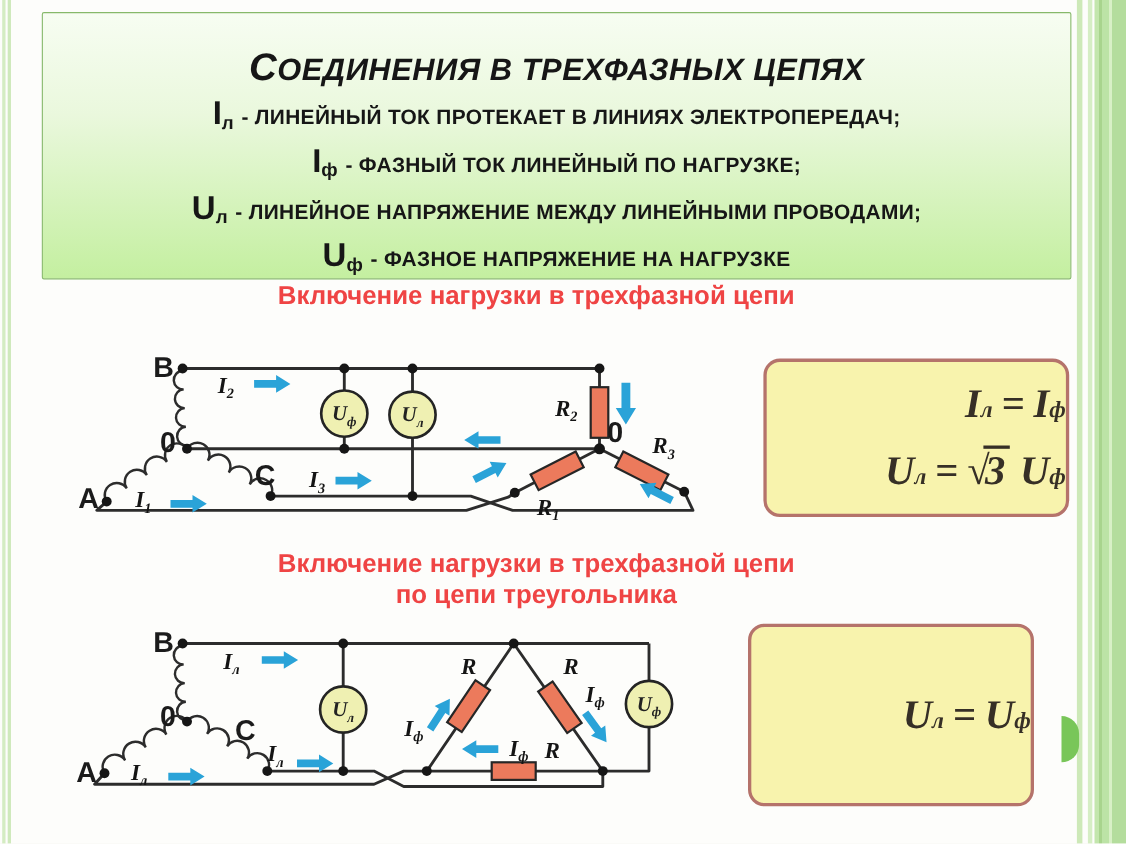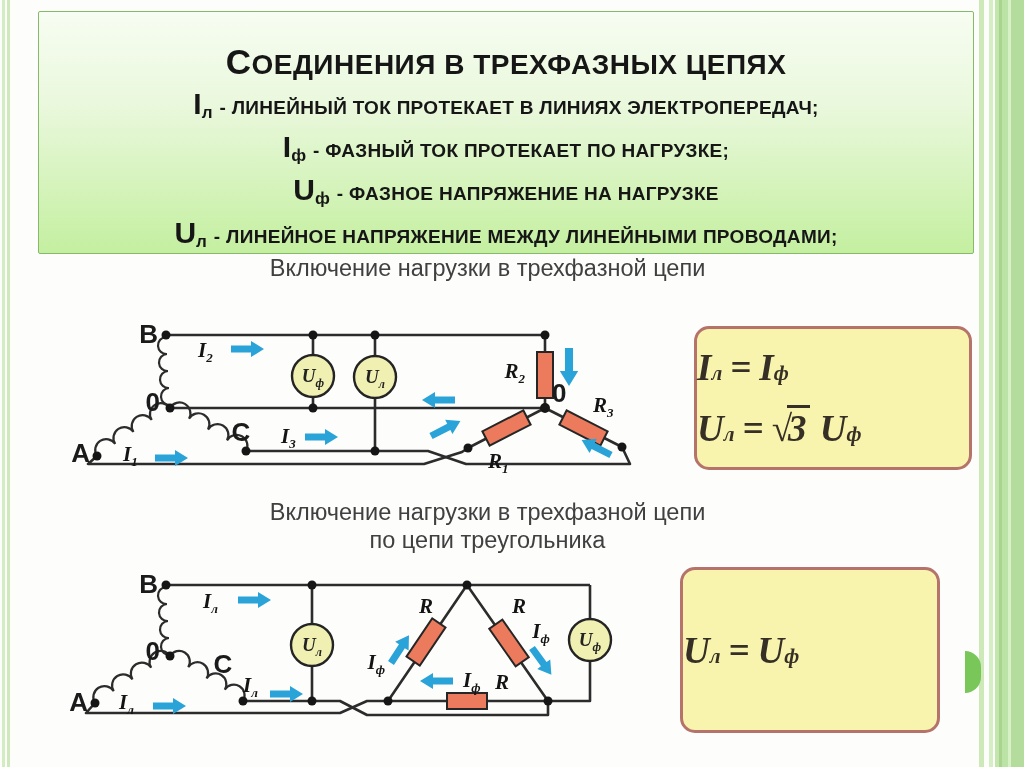--- a/index.html
+++ b/index.html
@@ -14,33 +14,33 @@
   .r1{left:979px;width:5px;background:#cde9b8;}
   .r2{left:989px;width:4px;background:#d6eec5;}
   .r3{left:995px;width:29px;
       background:linear-gradient(to right,#c3e6ad 0 4px,#a8d48d 4px 7px,#bce3a6 7px 13px,#d8f0c6 13px 16px,#b4dd9d 16px 100%);}
 
   
   #header-panel{left:38px;top:11px;width:934px;height:241px;
      border:1.5px solid #86b96a;border-radius:2px;
      background:linear-gradient(#f7fdf2 0%,#eaf8dd 38%,#c4efa0 100%);
      text-align:center;color:#161616;}
-  #slide-title{margin-top:30px;font-size:28px;font-weight:bold;letter-spacing:.5px;}
+  #slide-title{margin-top:30px;font-size:28px;font-weight:bold;letter-spacing:.5px;font-style:italic;}
   #slide-title::first-letter{font-size:35px;}
   .def{height:43px;line-height:43px;white-space:nowrap;}
   .dsym{font-size:30px;font-weight:bold;}
   .dsub{font-size:17px;font-weight:bold;position:relative;top:4px;}
   .dtxt{font-size:19px;font-weight:bold;margin-left:7px;letter-spacing:.3px;text-align:right;}
 
   .diagram-title{width:645px;text-align:center;font-size:23.5px;line-height:28px;
-     font-weight:normal;color:#404040;}
+     font-weight:bold;color:#ef4444;}
 
   
   .fbox{background:#f8f3ad;border:3.5px solid #b5736b;border-radius:15px;
-     display:flex;flex-direction:column;justify-content:space-evenly;align-items:flex-start;
+     display:flex;flex-direction:column;justify-content:space-evenly;align-items:flex-end;
      font-family:"Liberation Serif",serif;font-style:italic;font-weight:bold;color:#362f26;}
   .fline{font-size:37px;white-space:nowrap;}
   .fsub{font-size:21px;font-style:italic;}
   .feq{padding:0 8px;}
   .radn{border-top:3px solid currentColor;padding:0 4px 0 1px;margin-left:-5px;}
 
   
   #leaf{left:965px;top:651px;width:16px;height:42px;background:#79c659;
         border-radius:0 21px 21px 0 / 0 21px 21px 0;}
 
@@ -67,27 +67,27 @@
   <div class="stripe r1"></div>
   <div class="stripe r2"></div>
   <div class="stripe r3"></div>
 
   <div id="header-panel" class="abs">
     <div id="slide-title">СОЕДИНЕНИЯ В ТРЕХФАЗНЫХ ЦЕПЯХ</div>
     <div class="def">
       <span class="dsym">I</span><span class="dsub">л</span><span class="dtxt">- ЛИНЕЙНЫЙ ТОК ПРОТЕКАЕТ В ЛИНИЯХ ЭЛЕКТРОПЕРЕДАЧ;</span>
     </div>
     <div class="def">
-      <span class="dsym">I</span><span class="dsub">ф</span><span class="dtxt">- ФАЗНЫЙ ТОК ПРОТЕКАЕТ ПО НАГРУЗКЕ;</span>
+      <span class="dsym">I</span><span class="dsub">ф</span><span class="dtxt">- ФАЗНЫЙ ТОК ЛИНЕЙНЫЙ ПО НАГРУЗКЕ;</span>
+    </div>
+    <div class="def">
+      <span class="dsym">U</span><span class="dsub">л</span><span class="dtxt">- ЛИНЕЙНОЕ НАПРЯЖЕНИЕ МЕЖДУ ЛИНЕЙНЫМИ ПРОВОДАМИ;</span>
     </div>
     <div class="def">
       <span class="dsym">U</span><span class="dsub">ф</span><span class="dtxt">- ФАЗНОЕ НАПРЯЖЕНИЕ НА НАГРУЗКЕ</span>
-    </div>
-    <div class="def">
-      <span class="dsym">U</span><span class="dsub">л</span><span class="dtxt">- ЛИНЕЙНОЕ НАПРЯЖЕНИЕ МЕЖДУ ЛИНЕЙНЫМИ ПРОВОДАМИ;</span>
     </div>
   </div>
 
   <div class="diagram-title abs" style="left:165px;top:254px;">
     <div>Включение нагрузки в трехфазной цепи</div>
   </div>
 
   <svg style="left:55px;top:318px;" width="620" height="165" viewBox="0 0 620 165">
     <defs>
       <path id="arr" d="M0,-3.5 H20 V-8 L33,0 L20,8 V3.5 H0 Z"></path>

